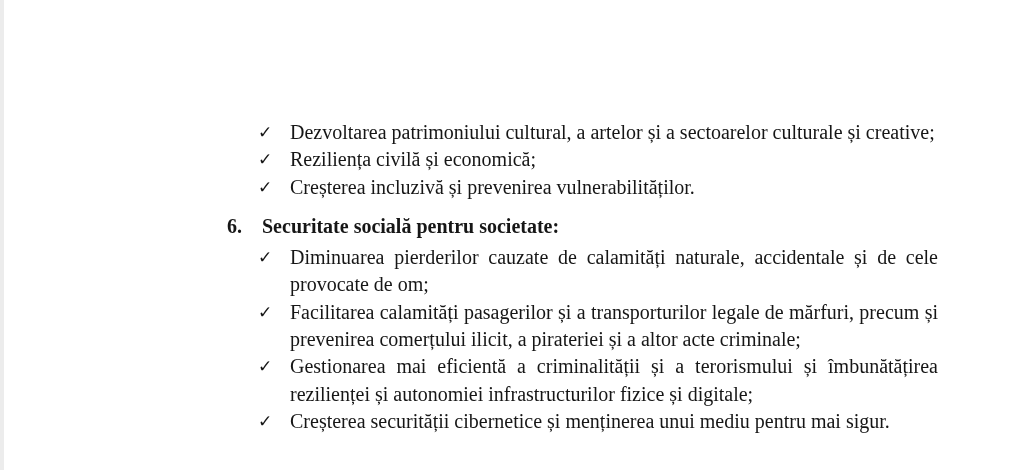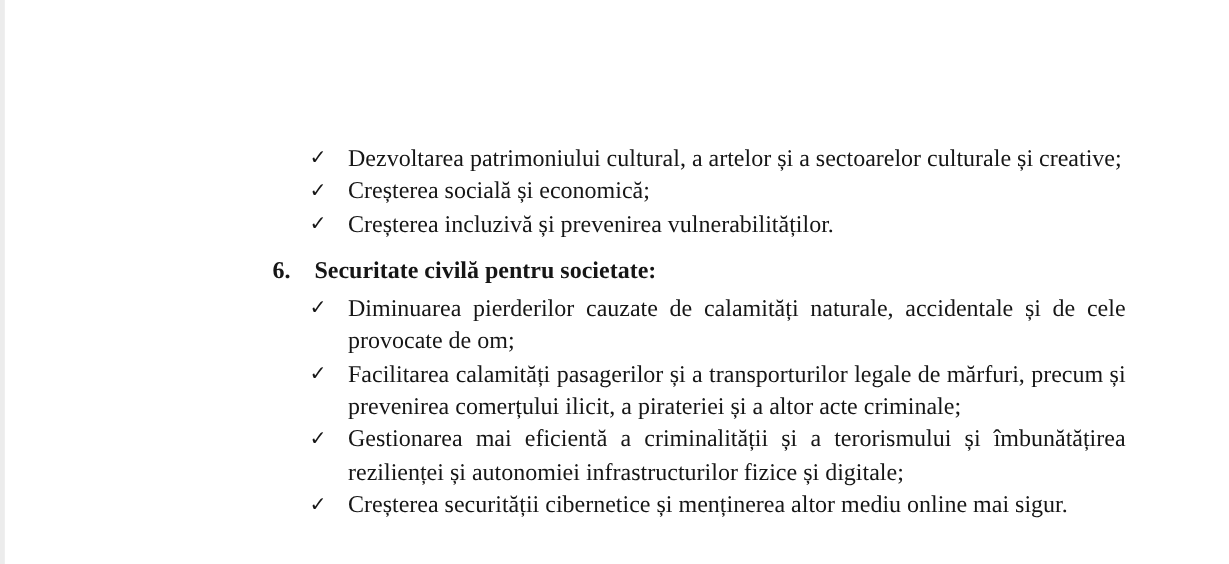--- a/index.html
+++ b/index.html
@@ -57,46 +57,46 @@
 
   <div class="content">
 
     <div class="bullet-list">
       <div class="bullet-item">
         <span class="check">✓</span>
         <div class="btext">Dezvoltarea patrimoniului cultural, a artelor și a sectoarelor culturale și creative;</div>
       </div>
       <div class="bullet-item">
         <span class="check">✓</span>
-        <div class="btext">Creșterea socială și economică;</div>
+        <div class="btext">Reziliența civilă și economică;</div>
       </div>
       <div class="bullet-item">
         <span class="check">✓</span>
         <div class="btext">Creșterea incluzivă și prevenirea vulnerabilităților.</div>
       </div>
     </div>
 
     <div class="heading">
       <span class="hnum">6.</span>
-      <span class="htitle">Securitate civilă pentru societate:</span>
+      <span class="htitle">Securitate socială pentru societate:</span>
     </div>
 
     <div class="bullet-list section-list">
       <div class="bullet-item">
         <span class="check">✓</span>
         <div class="btext">Diminuarea pierderilor cauzate de calamități naturale, accidentale și de cele provocate de om;</div>
       </div>
       <div class="bullet-item">
         <span class="check">✓</span>
         <div class="btext">Facilitarea calamități pasagerilor și a transporturilor legale de mărfuri, precum și prevenirea comerțului ilicit, a pirateriei și a altor acte criminale;</div>
       </div>
       <div class="bullet-item">
         <span class="check">✓</span>
         <div class="btext">Gestionarea mai eficientă a criminalității și a terorismului și îmbunătățirea rezilienței și autonomiei infrastructurilor fizice și digitale;</div>
       </div>
       <div class="bullet-item">
         <span class="check">✓</span>
-        <div class="btext">Creșterea securității cibernetice și menținerea altor mediu online mai sigur.</div>
+        <div class="btext">Creșterea securității cibernetice și menținerea unui mediu pentru mai sigur.</div>
       </div>
     </div>
 
   </div>
 </div>
 
 </body></html>

